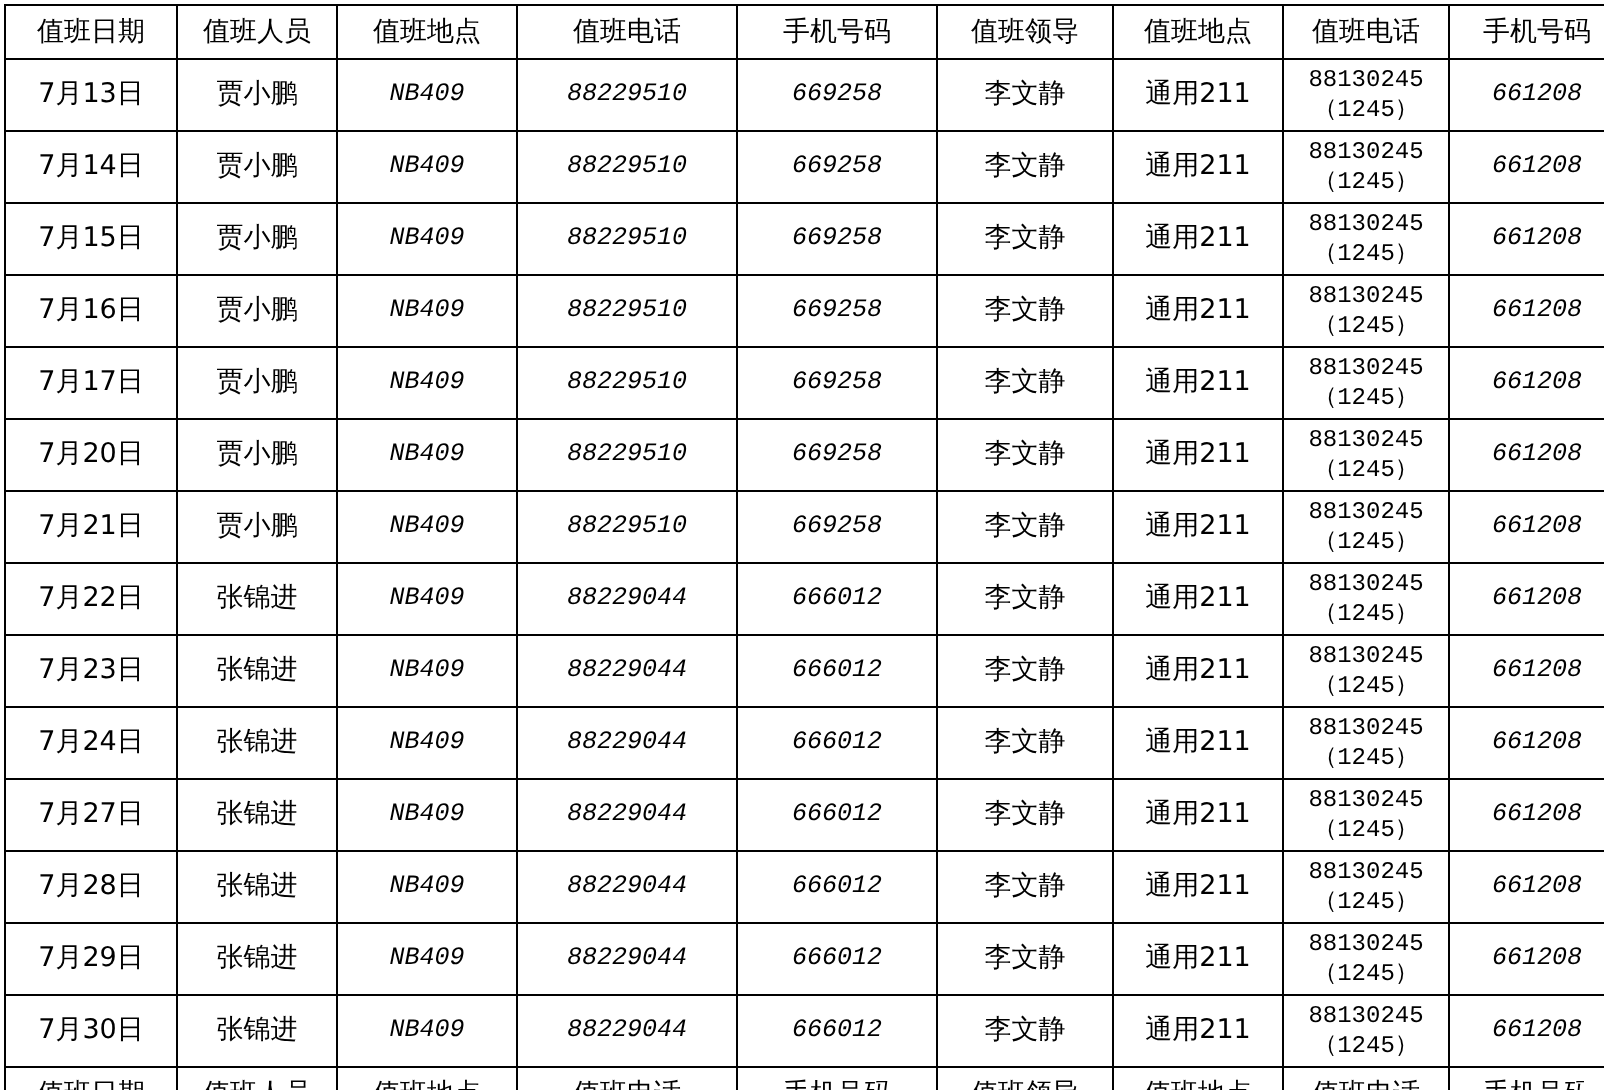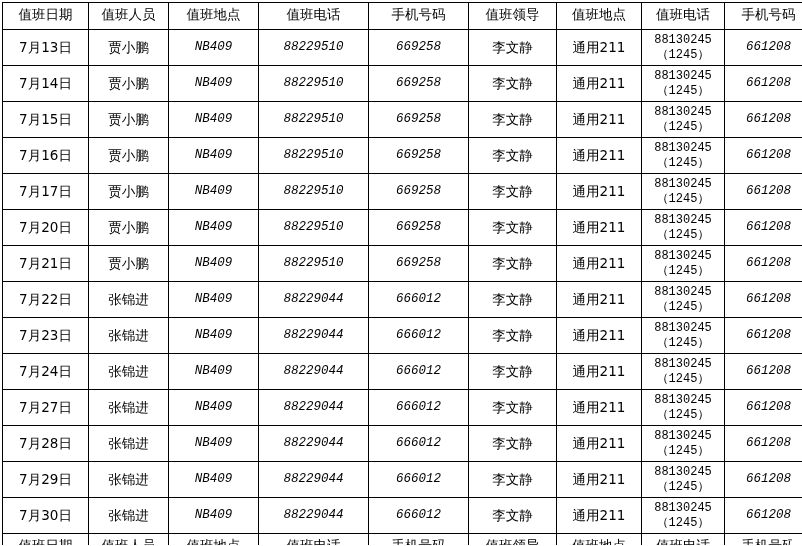--- a/index.html
+++ b/index.html
@@ -31,21 +31,21 @@
     vertical-align: middle;
     font-weight: normal;
     padding: 0;
     line-height: 1.25;
     white-space: nowrap;
     overflow: hidden;
   }
   table.duty thead th {
     height: 26px;
     font-size: 13.5px;
-    font-family: Liberation Mono, monospace;
+    font-family: Liberation Serif, serif;
   }
   table.duty tbody td {
     height: 35px;
   }
   .mono {
     font-family: "Liberation Mono", "DejaVu Sans Mono", monospace;
     font-size: 12.5px;
     letter-spacing: 0px;
     font-style: italic;
   }

